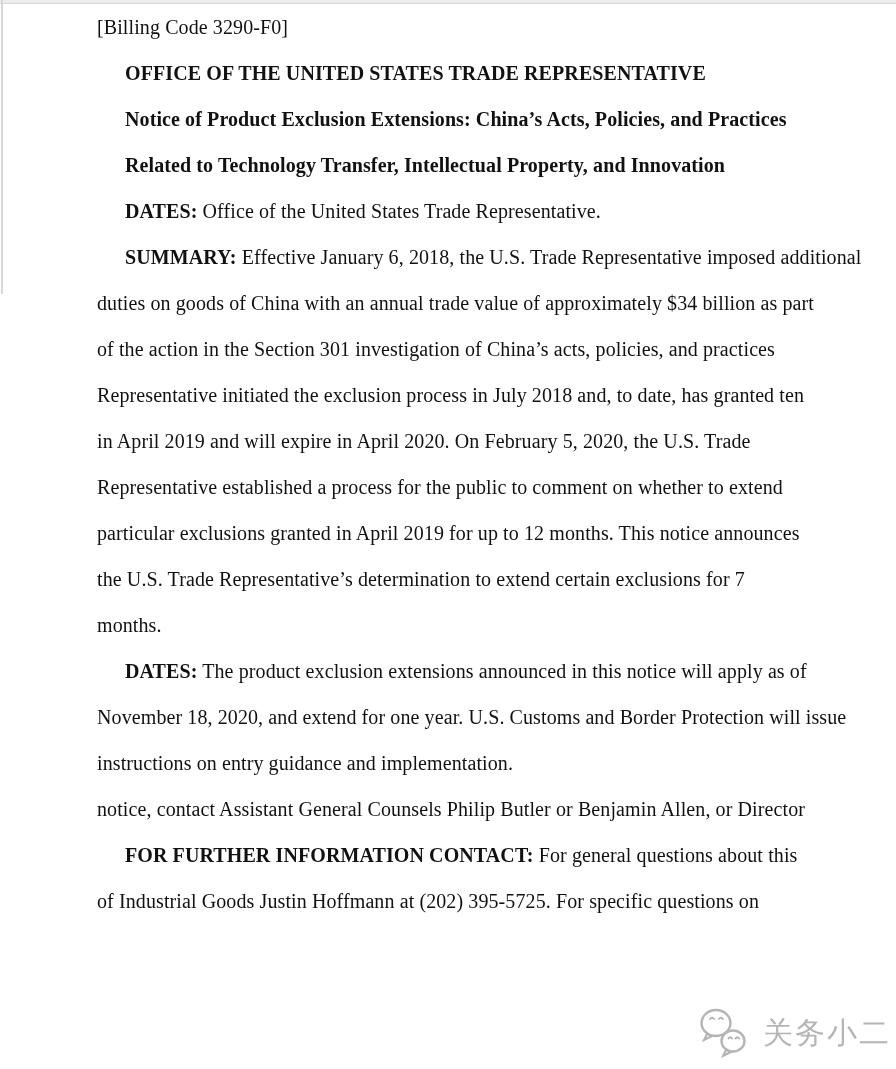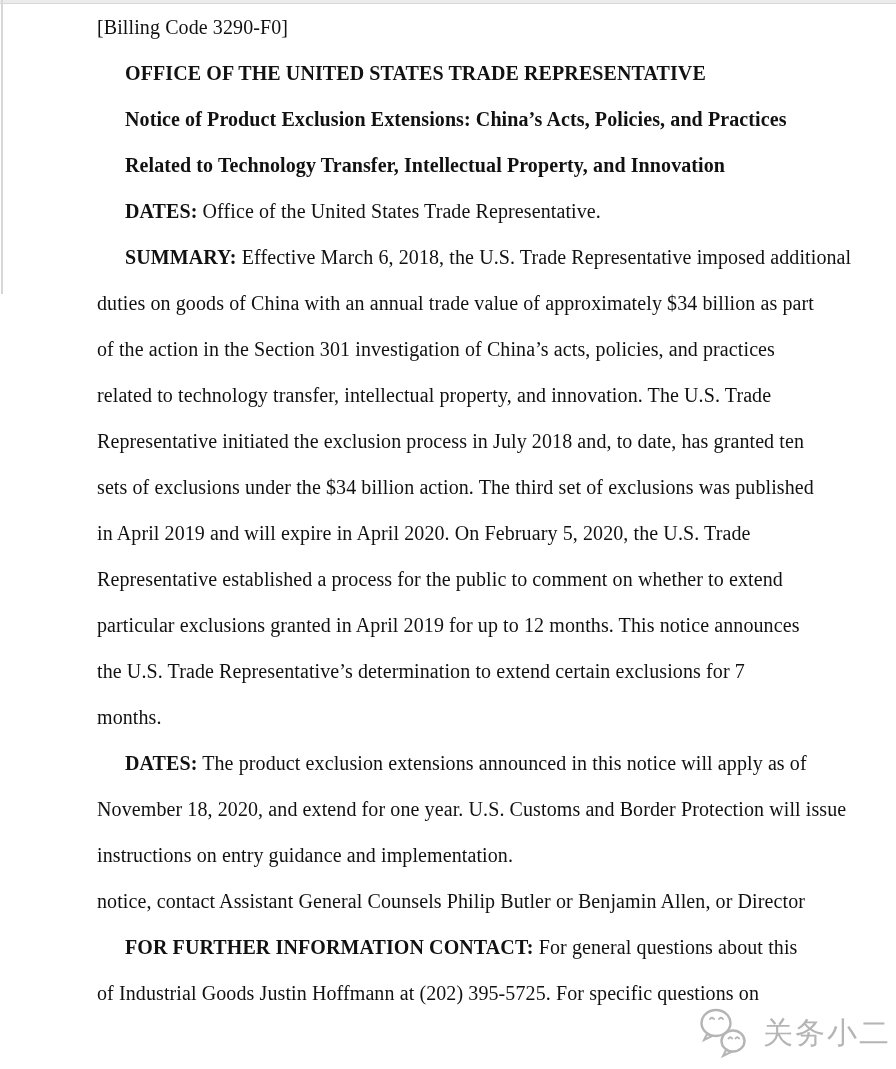--- a/index.html
+++ b/index.html
@@ -69,26 +69,24 @@
 <div class="page">
   <div class="top-border"></div>
   <div class="left-edge-line"></div>
 
   <div class="doc-content" id="doc-lines">
       <div class="doc-line"><span>[Billing Code 3290-F0]</span></div>
       <div class="doc-line bold"><span>OFFICE OF THE UNITED STATES TRADE REPRESENTATIVE</span></div>
       <div class="doc-line bold"><span>Notice of Product Exclusion Extensions: China’s Acts, Policies, and Practices</span></div>
       <div class="doc-line bold"><span>Related to Technology Transfer, Intellectual Property, and Innovation</span></div>
       <div class="doc-line"><span class="label">DATES:</span><span> Office of the United States Trade Representative.</span></div>
-      <div class="doc-line"><span class="label">SUMMARY:</span><span> Effective March 6, 2018, the U.S. Trade Representative imposed additional</span></div>
+      <div class="doc-line"><span class="label">SUMMARY:</span><span> Effective January 6, 2018, the U.S. Trade Representative imposed additional</span></div>
       <div class="doc-line"><span>duties on goods of China with an annual trade value of approximately $34 billion as part</span></div>
       <div class="doc-line"><span>of the action in the Section 301 investigation of China’s acts, policies, and practices</span></div>
-      <div class="doc-line"><span>related to technology transfer, intellectual property, and innovation. The U.S. Trade</span></div>
       <div class="doc-line"><span>Representative initiated the exclusion process in July 2018 and, to date, has granted ten</span></div>
-      <div class="doc-line"><span>sets of exclusions under the $34 billion action. The third set of exclusions was published</span></div>
       <div class="doc-line"><span>in April 2019 and will expire in April 2020. On February 5, 2020, the U.S. Trade</span></div>
       <div class="doc-line"><span>Representative established a process for the public to comment on whether to extend</span></div>
       <div class="doc-line"><span>particular exclusions granted in April 2019 for up to 12 months. This notice announces</span></div>
       <div class="doc-line"><span>the U.S. Trade Representative’s determination to extend certain exclusions for 7</span></div>
       <div class="doc-line"><span>months.</span></div>
       <div class="doc-line"><span class="label">DATES:</span><span> The product exclusion extensions announced in this notice will apply as of</span></div>
       <div class="doc-line"><span>November 18, 2020, and extend for one year. U.S. Customs and Border Protection will issue</span></div>
       <div class="doc-line"><span>instructions on entry guidance and implementation.</span></div>
       <div class="doc-line"><span>notice, contact Assistant General Counsels Philip Butler or Benjamin Allen, or Director</span></div>
       <div class="doc-line"><span class="label">FOR FURTHER INFORMATION CONTACT:</span><span> For general questions about this</span></div>

